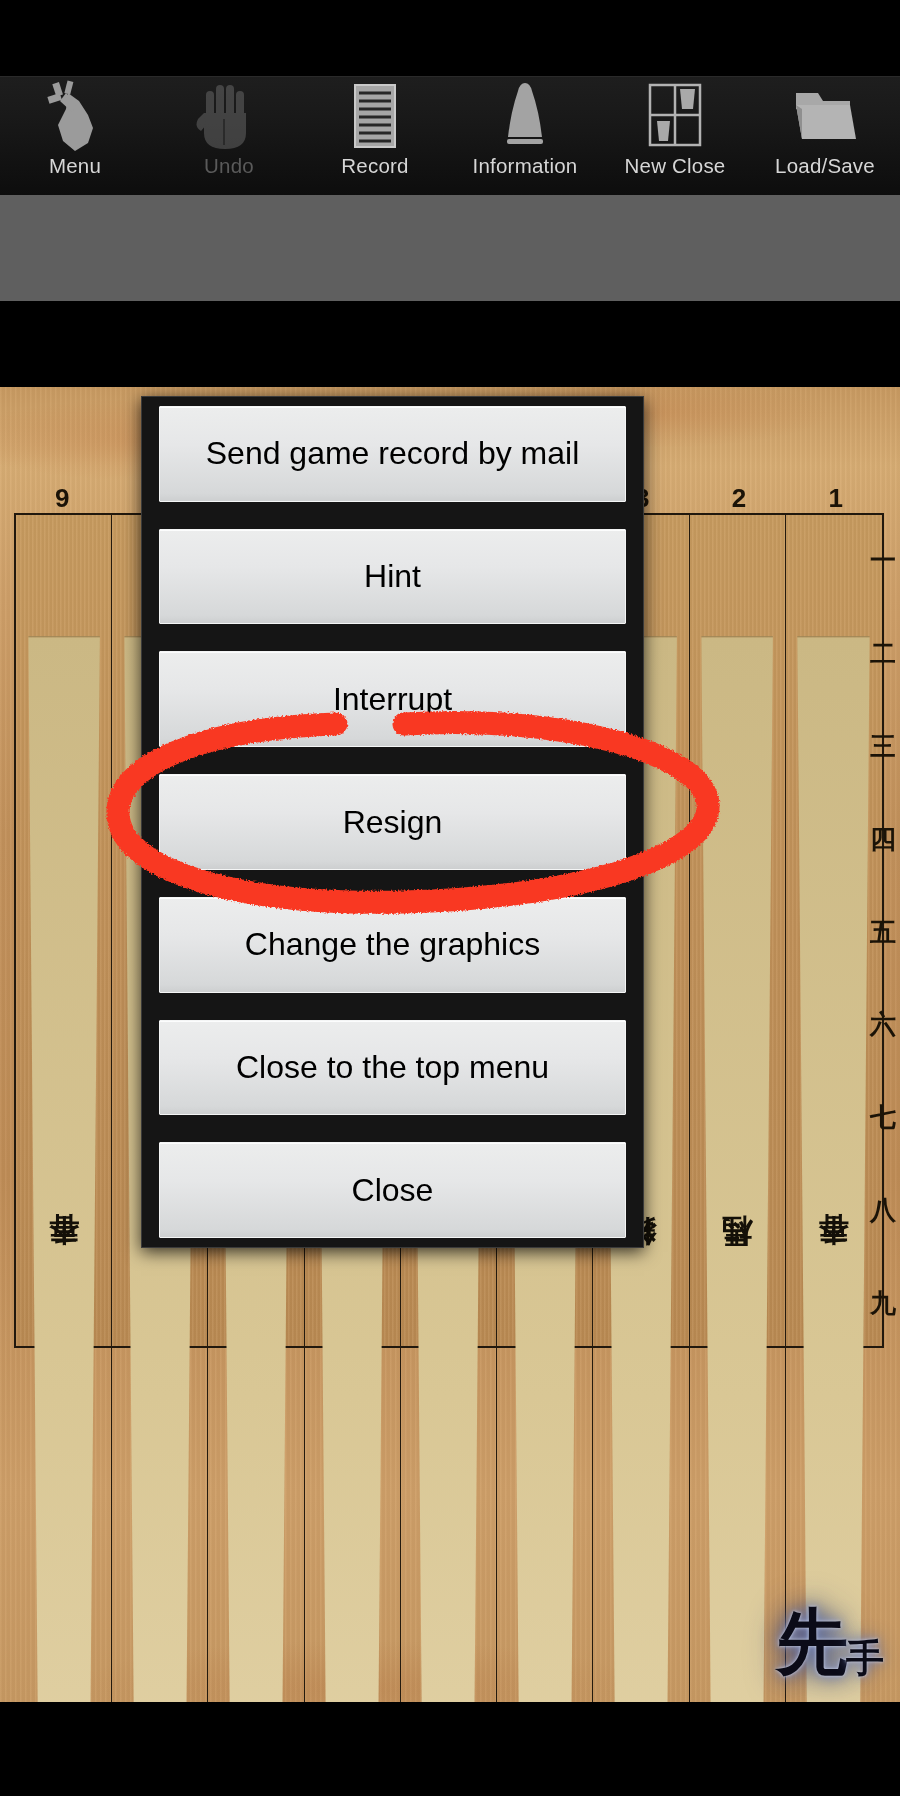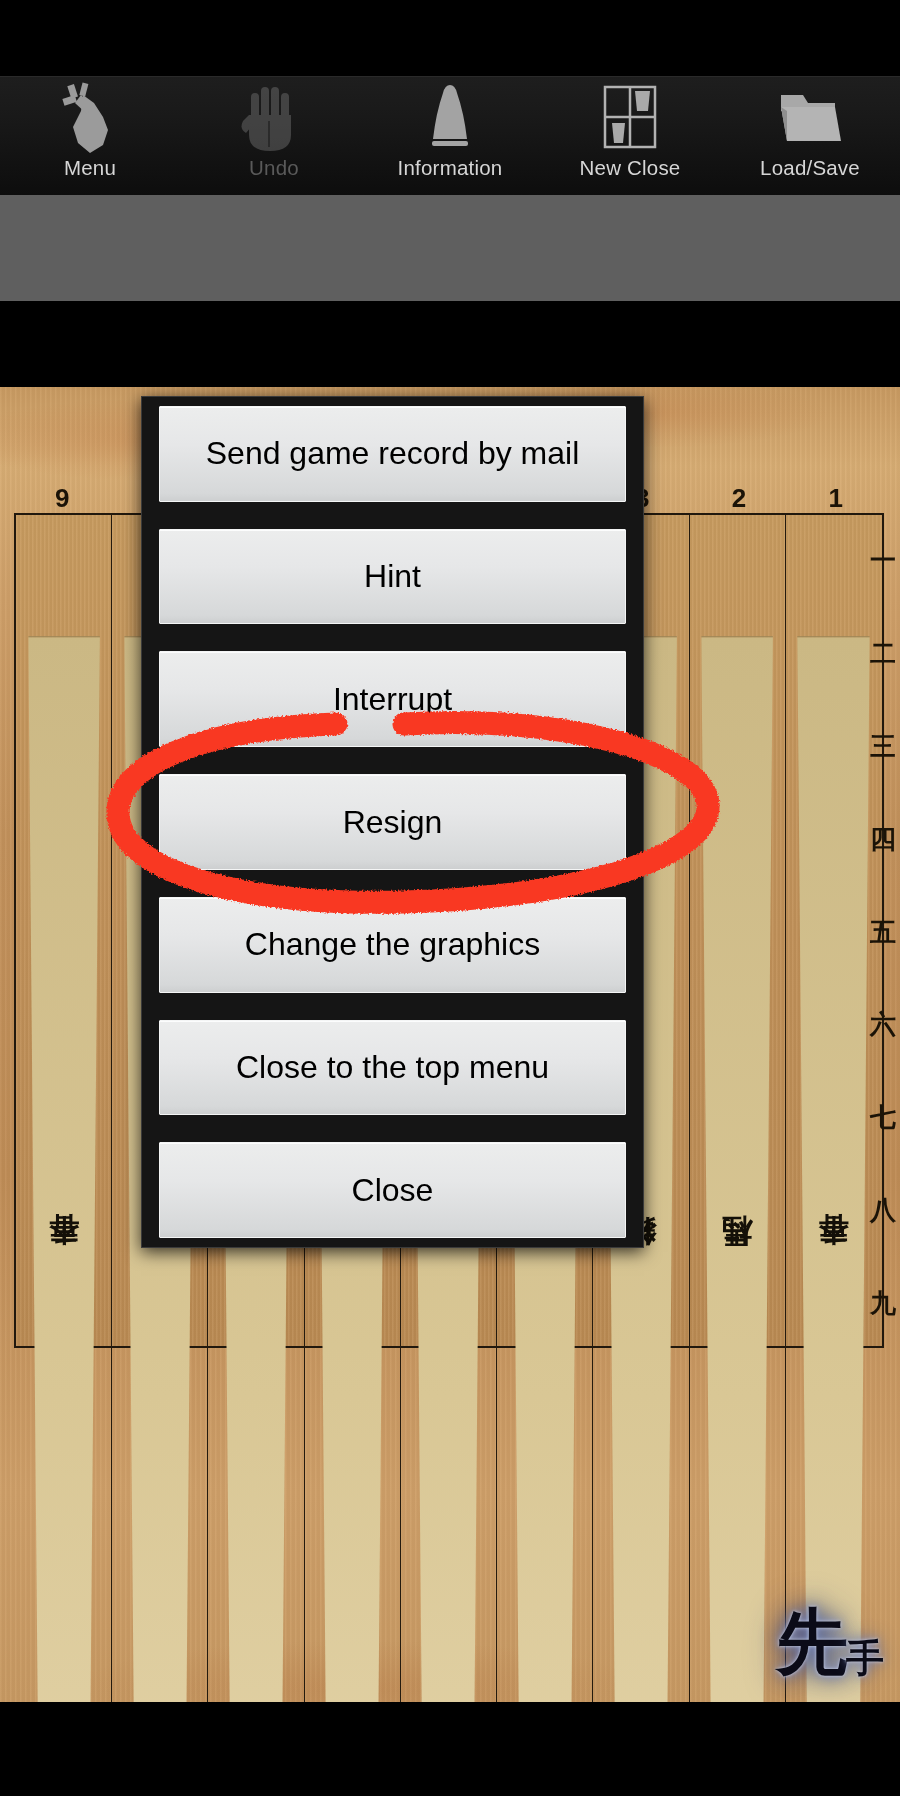--- a/index.html
+++ b/index.html
@@ -25,21 +25,21 @@
   
   #toolbar {
     position: absolute; left: 0; top: 76px; width: 900px; height: 119px;
     background: linear-gradient(180deg,#1e1e1e 0%, #181818 40%, #0d0d0d 100%);
     display: flex; align-items: flex-end;
     border-top: 1px solid #2a2a2a;
   }
   .tb-item {
     flex: 1 1 0; height: 114px;
     display: flex; flex-direction: column;
-    align-items: center; justify-content: space-between;
+    align-items: center; justify-content: center;
     padding-bottom: 18px;
     cursor: pointer;
   }
   .tb-icon {
     height: 78px; width: 100%;
     display: flex; align-items: center; justify-content: center;
   }
   .tb-label {
     font-size: 20.5px; line-height: 26px;
     color: #d6d6d6; letter-spacing: .2px;
@@ -226,20 +226,37 @@
             <rect x="42" y="12" width="8" height="30" rx="4"></rect>
             <path d="M10 34 L52 34 L52 54 Q52 70 31 70 Q10 70 10 54 Z"></path>
             <path d="M10 34 L4 40 Q0 48 7 52 L12 46 Z"></path>
             <path d="M30 40 L30 66" stroke="#474747" stroke-width="2" fill="none"></path>
           </g>
         </svg>
       </span>
       <span class="tb-label">Undo</span>
     </div>
 
+    <div class="tb-item">
+      <span class="tb-icon">
+        <svg width="62" height="74" viewBox="0 0 62 74">
+          <rect x="11" y="6" width="40" height="62" fill="#a6a6a6" stroke="#c9c9c9" stroke-width="2"></rect>
+          <g stroke="#272727" stroke-width="3">
+            <line x1="15" y1="14" x2="47" y2="14"></line>
+            <line x1="15" y1="22" x2="47" y2="22"></line>
+            <line x1="15" y1="30" x2="47" y2="30"></line>
+            <line x1="15" y1="38" x2="47" y2="38"></line>
+            <line x1="15" y1="46" x2="47" y2="46"></line>
+            <line x1="15" y1="54" x2="47" y2="54"></line>
+            <line x1="15" y1="62" x2="47" y2="62"></line>
+          </g>
+        </svg>
+      </span>
+      <span class="tb-label">Record</span>
+    </div>
 
     <div class="tb-item">
       <span class="tb-icon">
         <svg width="62" height="74" viewBox="0 0 62 74">
           <path d="M31 4 Q36 4 38 12 Q45 32 48 58 L14 58 Q17 32 24 12 Q26 4 31 4 Z" fill="#a3a3a3"></path>
           <rect x="13" y="60" width="36" height="5" rx="2" fill="#a3a3a3"></rect>
         </svg>
       </span>
       <span class="tb-label">Information</span>
     </div>

